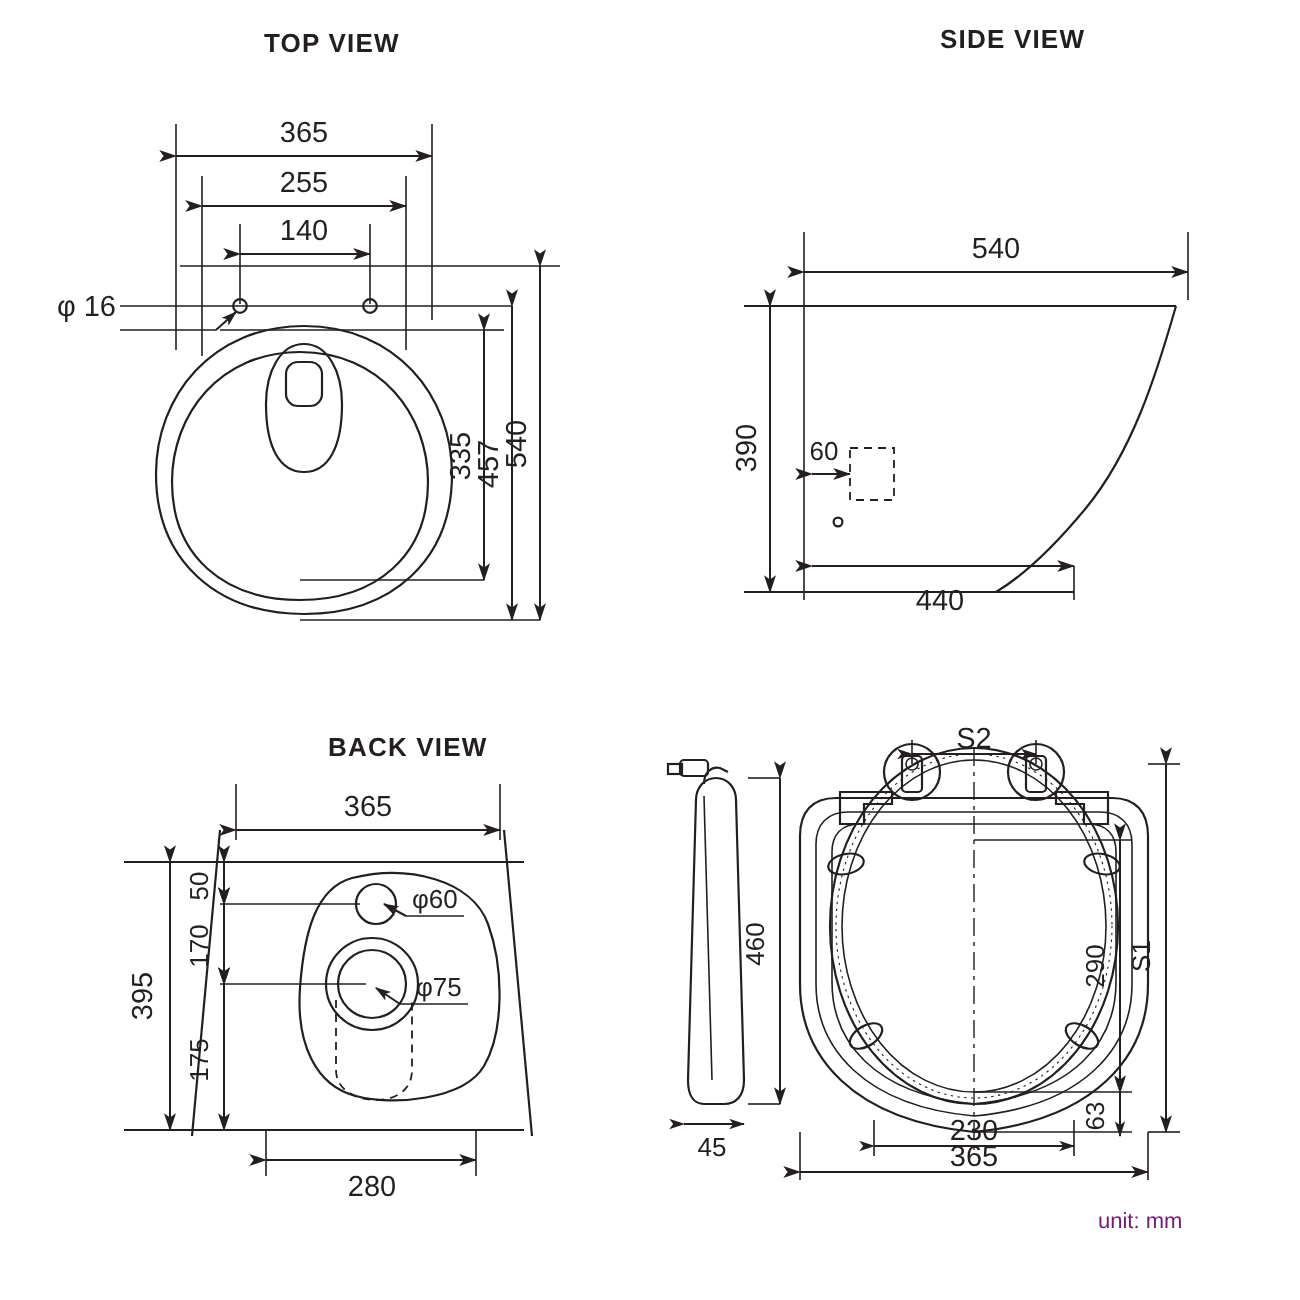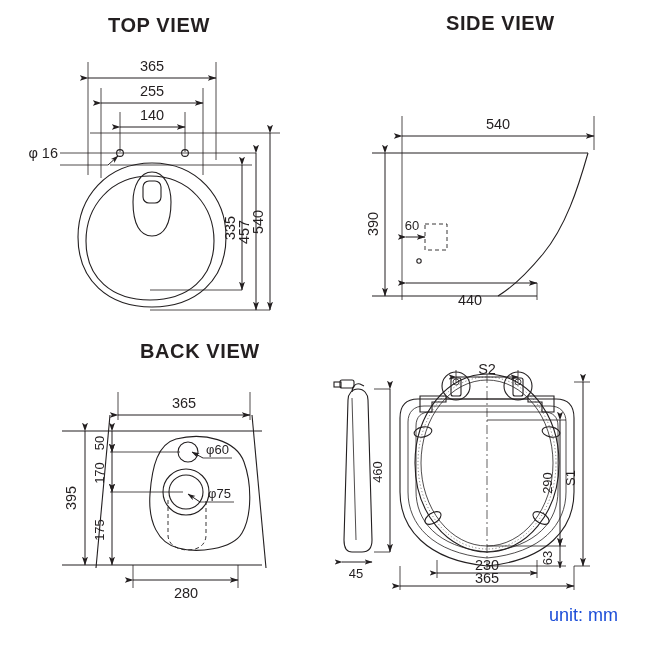--- a/index.html
+++ b/index.html
@@ -1,24 +1,24 @@
 <!DOCTYPE html>
 <html><head>
 <meta charset="utf-8">
 <style>
   html,body{margin:0;padding:0;background:#ffffff;}
   body{width:650px;height:650px;position:relative;overflow:hidden;
        font-family:"Liberation Sans","DejaVu Sans",sans-serif;color:#1a1a1a;}
   #sheet{position:absolute;inset:0;width:650px;height:650px;}
-  .view-title{position:absolute;font-size:20px;font-weight:bold;letter-spacing:.6px;
-              color:#231f20;white-space:nowrap;}
+  .view-title{position:absolute;font-size:13px;font-weight:bold;letter-spacing:.6px;
+              color:#231f20;white-space:nowrap;margin-left:24px;}
   #t-top{left:108px;top:14px;}
   #t-side{left:446px;top:12px;}
-  #t-back{left:140px;top:340px;}
-  #unit-label{position:absolute;left:549px;top:605px;font-size:18px;color:#1d4ed8;white-space:nowrap;}
+  #t-back{left:140px;top:366px;}
+  #unit-label{position:absolute;left:549px;top:605px;font-size:11px;color:#701a75;white-space:nowrap;}
   svg{position:absolute;left:0;top:0;}
   .ln{stroke:#231f20;fill:none;stroke-width:1;}
   .thin{stroke:#231f20;fill:none;stroke-width:.8;}
   .obj{stroke:#231f20;fill:none;stroke-width:1.1;}
   .dash{stroke:#231f20;fill:none;stroke-width:.9;stroke-dasharray:4 3;}
   .cl{stroke:#231f20;fill:none;stroke-width:.7;stroke-dasharray:9 3 2 3;}
   .dimtxt{font-family:"Liberation Sans","DejaVu Sans",sans-serif;font-size:14.5px;fill:#231f20;}
   .dimtxt-s{font-family:"Liberation Sans","DejaVu Sans",sans-serif;font-size:13px;fill:#231f20;}
   .hatch{stroke:#231f20;fill:none;stroke-width:.55;}
 </style>

